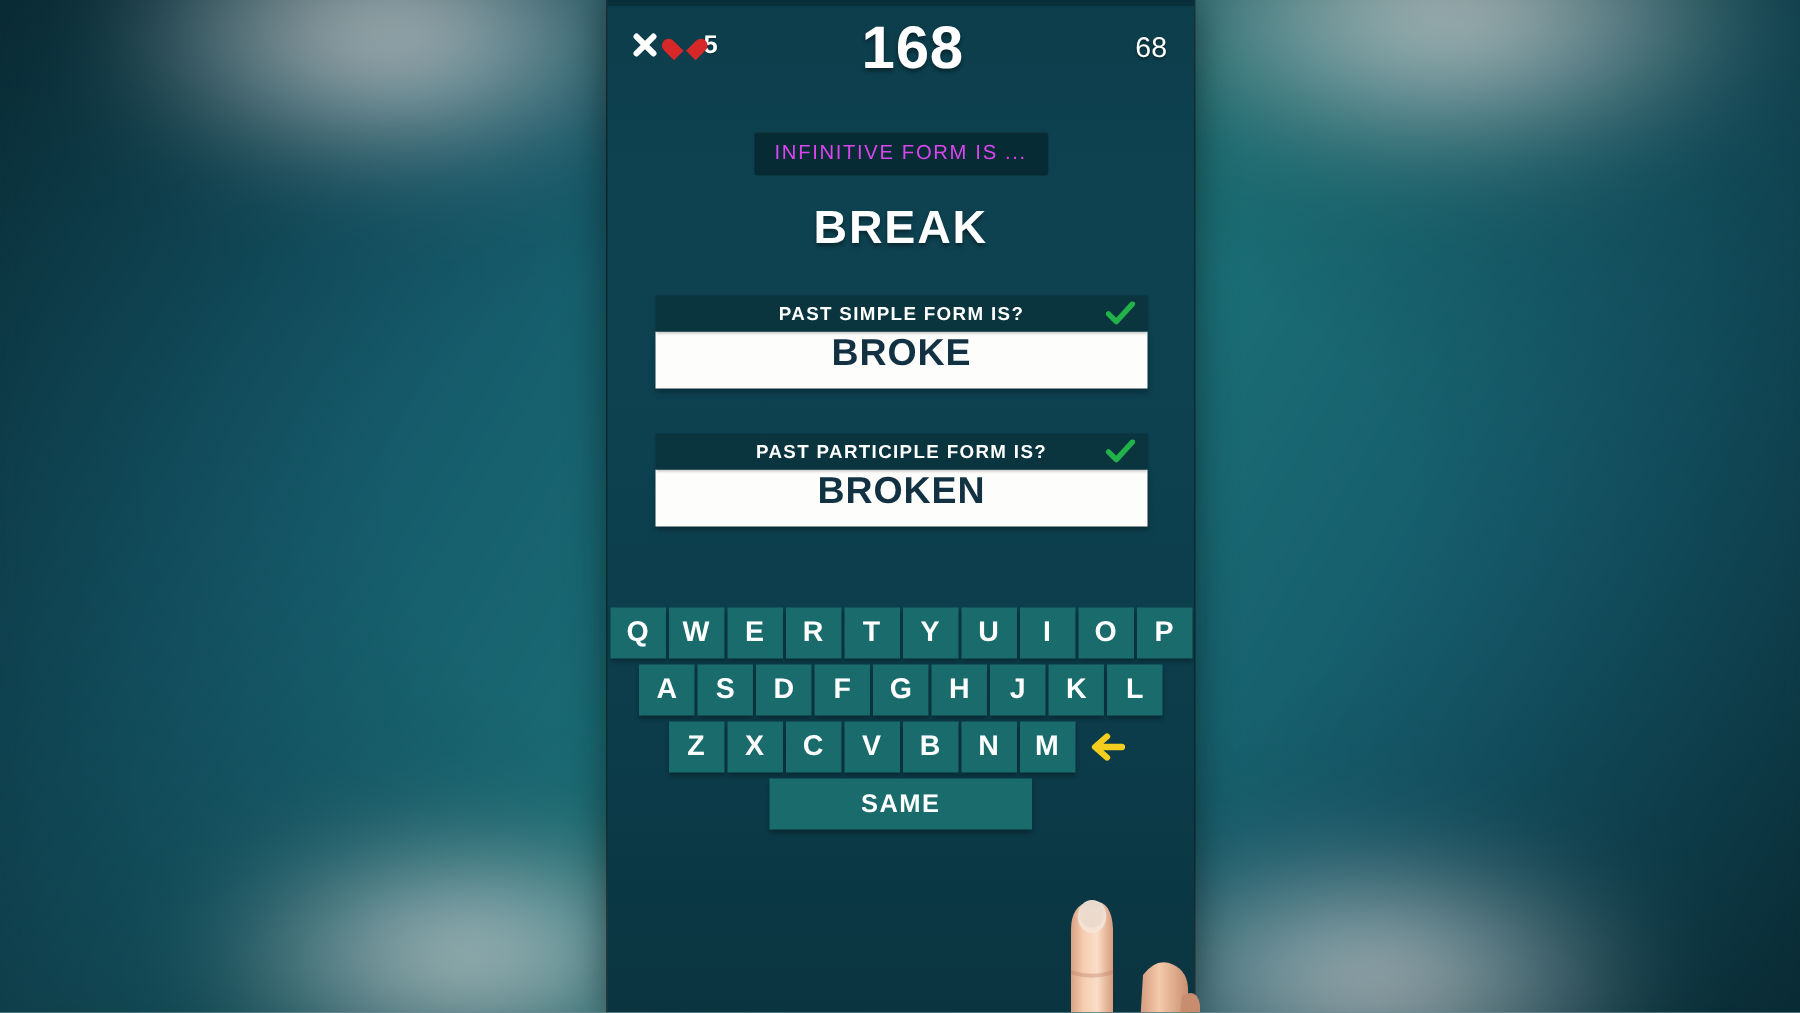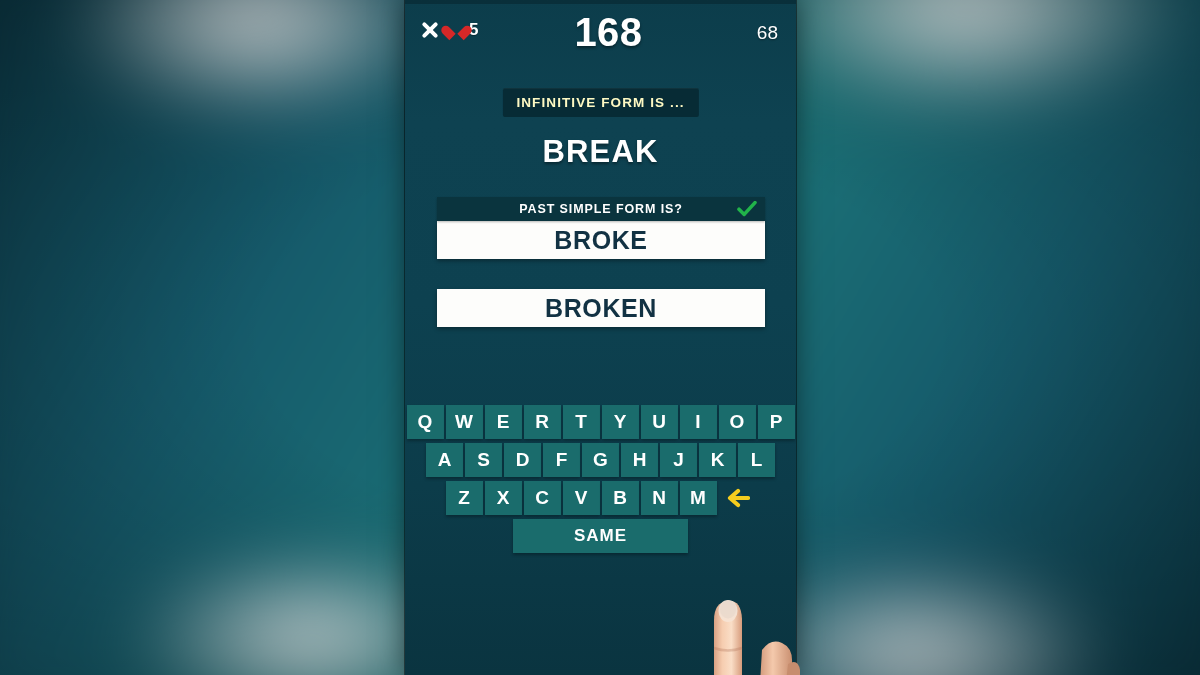--- a/index.html
+++ b/index.html
@@ -131,23 +131,23 @@
     position: absolute;
     left: 50%;
     top: 88px;
     transform: translateX(-50%);
     background: #072b35;
     padding: 5px 14px 6px;
     border-radius: 2px;
     box-shadow: 0 1px 0 rgba(255,255,255,0.04) inset;
   }
   #prompt-banner .ptxt {
-    color: #fef9c3;
+    color: #d946ef;
     font-size: 13.5px;
-    font-weight: bold;
+    font-weight: normal;
     letter-spacing: 1.1px;
     white-space: nowrap;
     margin-top: 16px;
   }
   #prompt-word {
     position: absolute;
     left: 0; right: 0;
     top: 134px;
     text-align: center;
     color: #ffffff;
@@ -188,21 +188,20 @@
     top: 50%;
     transform: translateY(-50%);
     width: 20px; height: 16px;
   }
   .check svg { display: block; }
 
   .answer-field {
     height: 38px;
     background: #fdfdfb;
     display: flex;
-    align-items: center;
     justify-content: center;
     box-shadow: 0 2px 4px rgba(0,0,0,0.35);
   }
   .answer-field .atxt {
     color: #123243;
     font-size: 25px;
     font-weight: bold;
     letter-spacing: 0.6px;
   }
 
@@ -317,20 +316,28 @@
             <path d="M2 8.2 L7.2 13.4 L18 1.6" fill="none" stroke="#21b34a" stroke-width="3.6" stroke-linecap="round" stroke-linejoin="round"></path>
           </svg>
         </span>
       </div>
       <div class="answer-field">
         <span class="atxt">BROKE</span>
       </div>
     </div>
 
     <div class="answer-block" id="answer-1">
+      <div class="answer-label">
+        <span class="ltxt">PAST PARTICIPLE FORM IS?</span>
+        <span class="check">
+          <svg viewBox="0 0 20 16" width="20" height="16">
+            <path d="M2 8.2 L7.2 13.4 L18 1.6" fill="none" stroke="#21b34a" stroke-width="3.6" stroke-linecap="round" stroke-linejoin="round"></path>
+          </svg>
+        </span>
+      </div>
       <div class="answer-field">
         <span class="atxt">BROKEN</span>
       </div>
     </div>
 
     <div id="keyboard">
       <div class="krow" id="row-1">
           <div class="key">Q</div>
           <div class="key">W</div>
           <div class="key">E</div>

